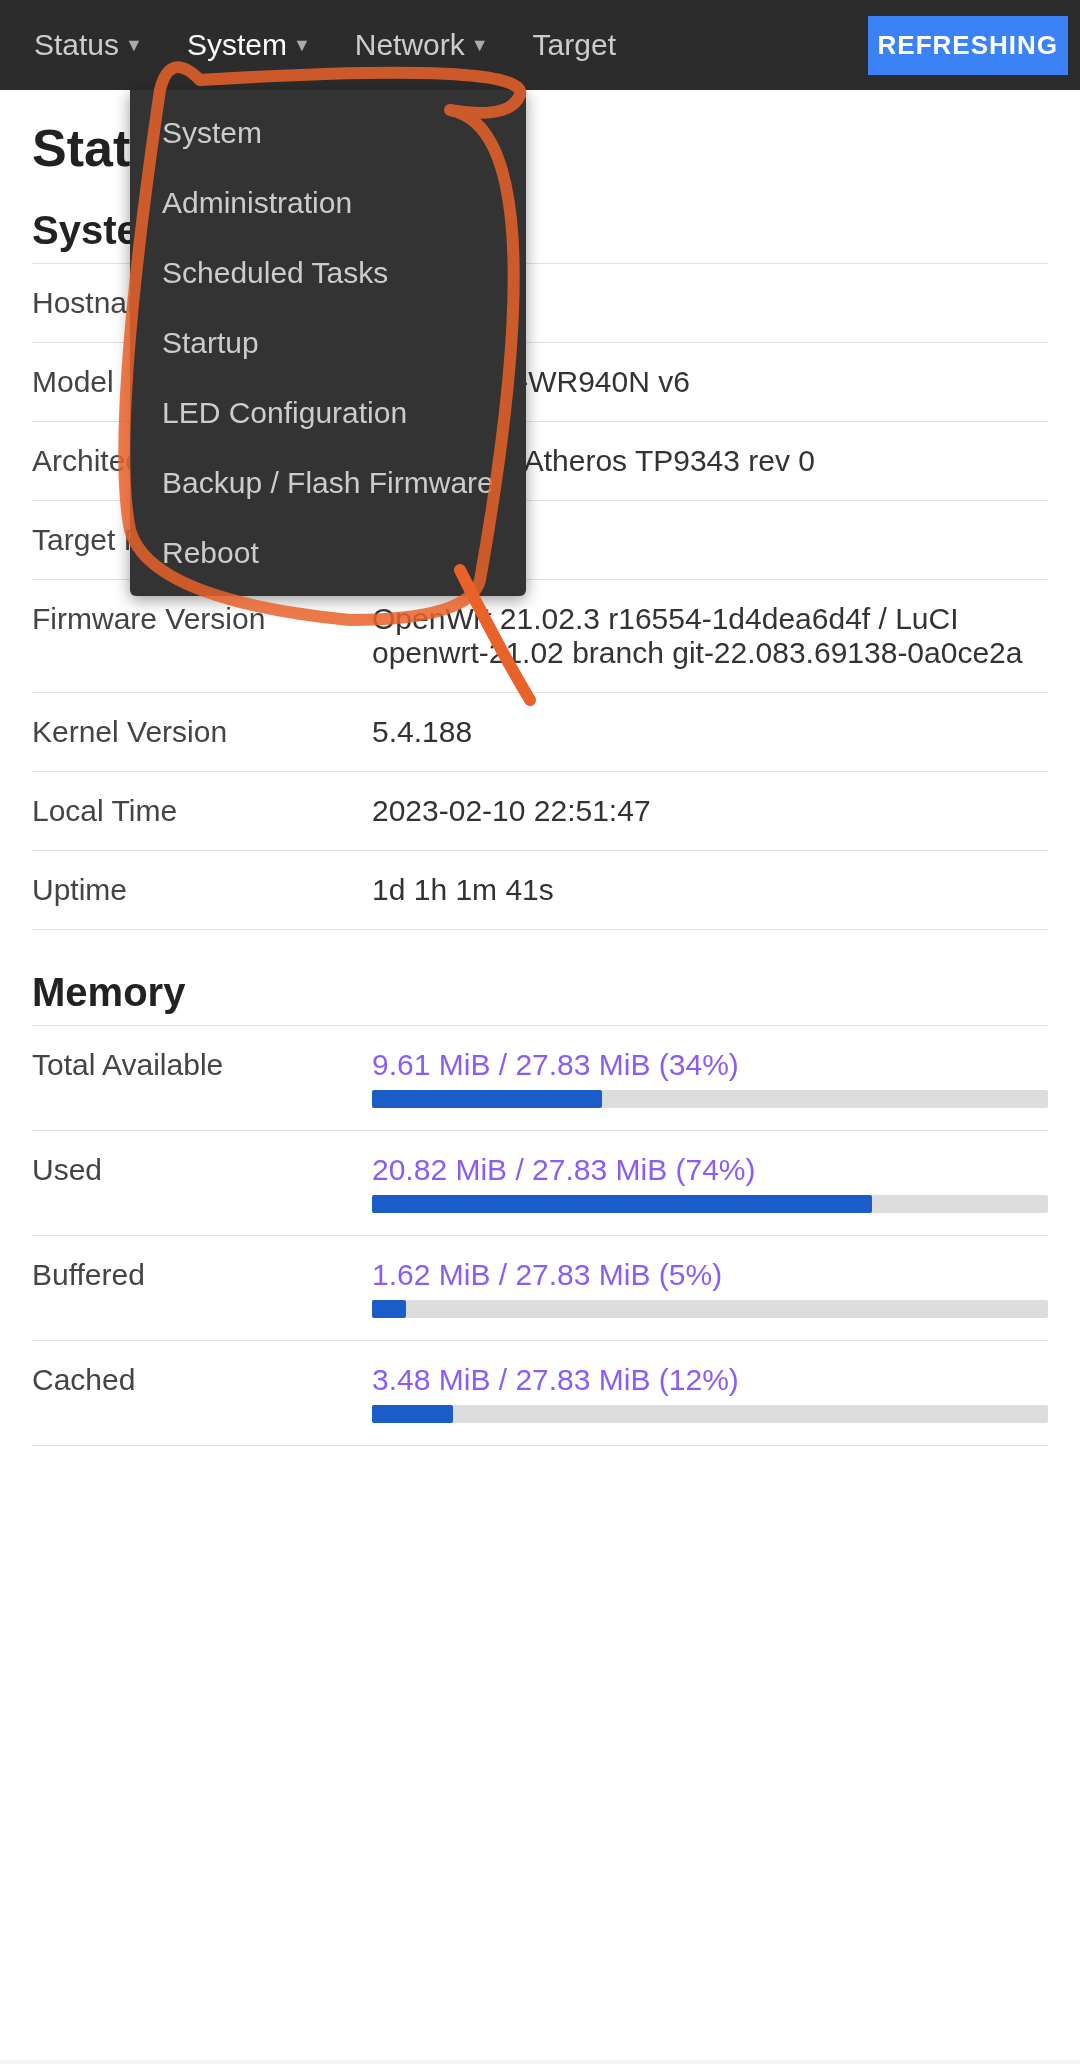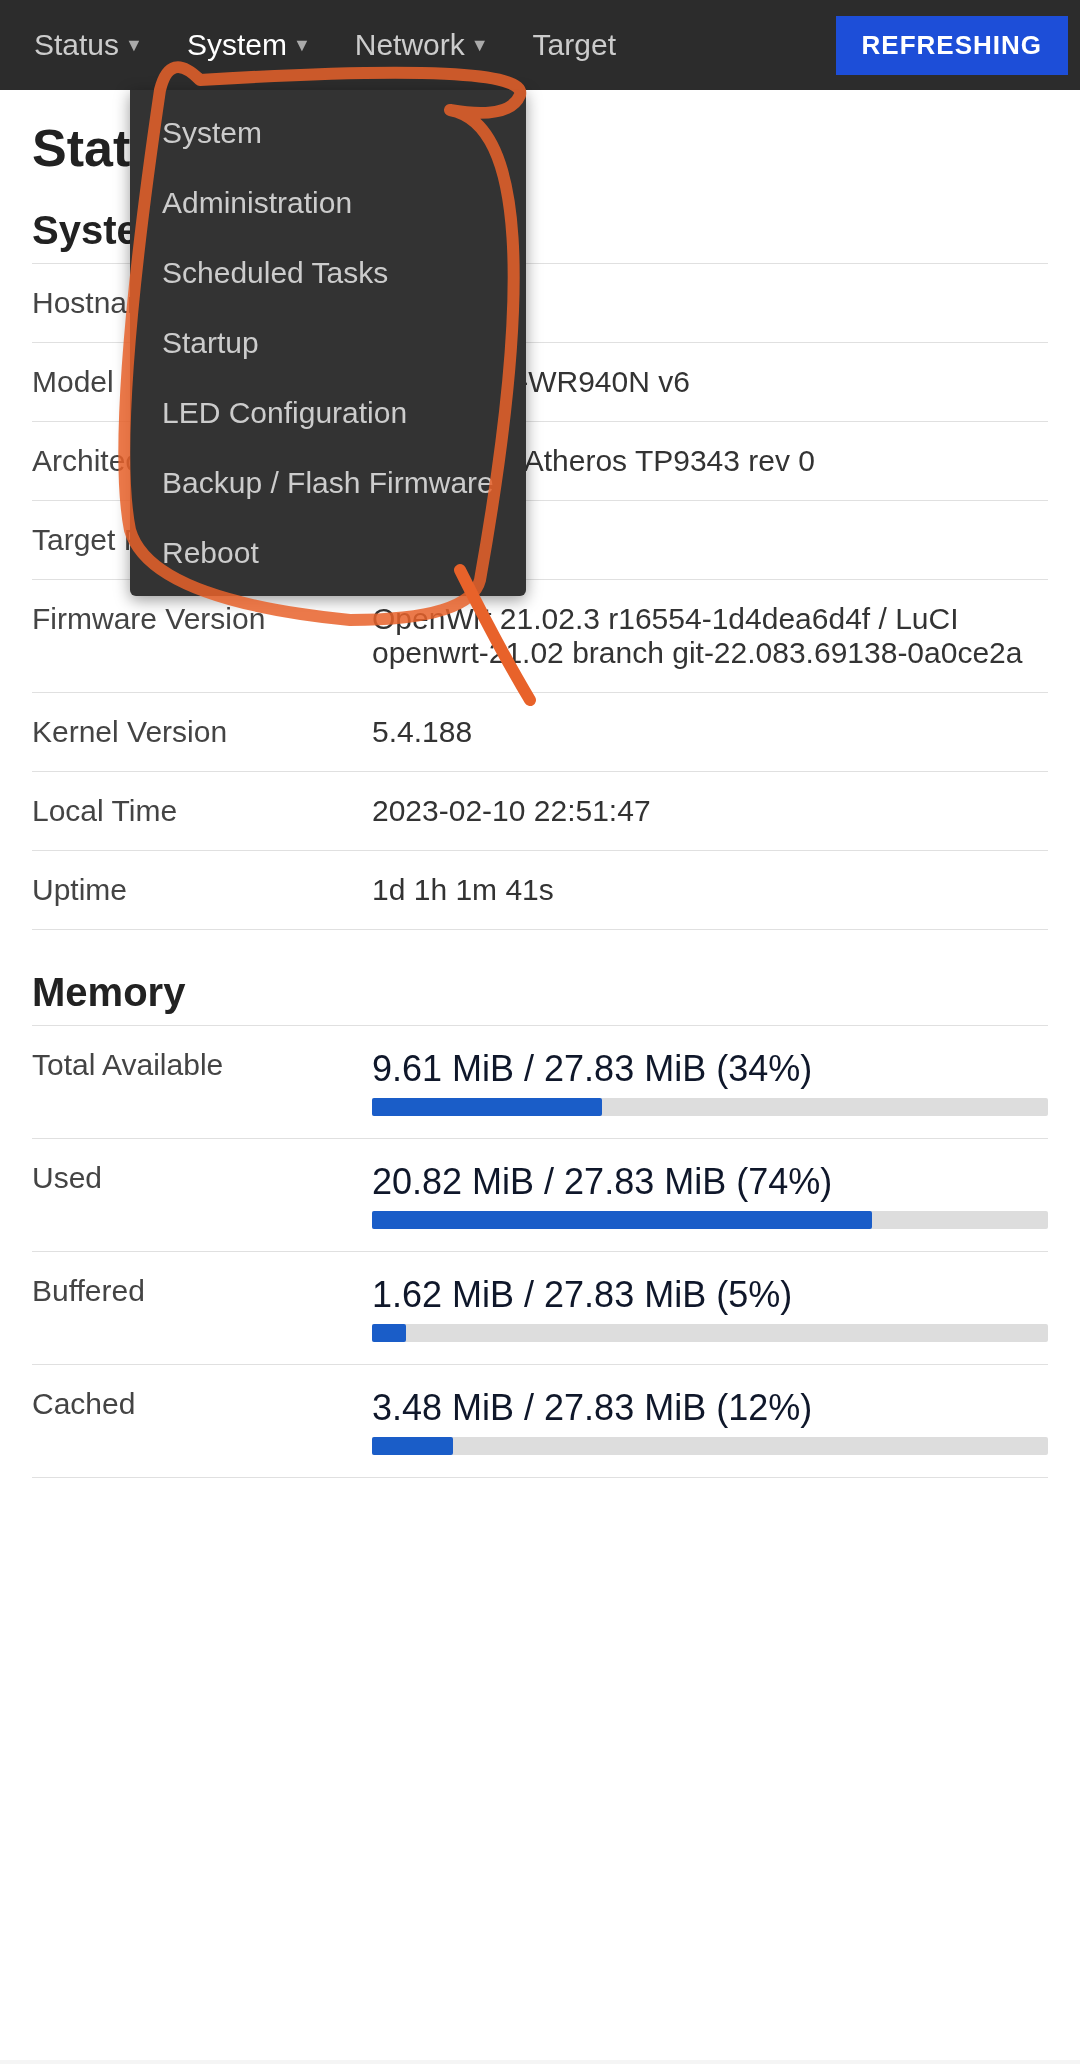--- a/index.html
+++ b/index.html
@@ -33,25 +33,25 @@
       white-space: nowrap;
     }
     .nav-item .arrow {
       font-size: 18px;
       margin-left: 6px;
       color: #aaa;
     }
     .nav-item.active { color: #fff; }
     .nav-spacer { flex: 1; }
     .btn-refreshing {
-      background: #1d4ed8;
+      background: #3b82f6;
       color: #fff;
       font-size: 26px;
       font-weight: bold;
-      padding: 14px 26px;
+      padding: 14px 10px;
       border: none;
       cursor: pointer;
       letter-spacing: 1px;
     }
 
     
     .dropdown-menu {
       position: absolute;
       top: 90px;
       left: 130px;
@@ -109,22 +109,22 @@
     }
     .info-table td:first-child {
       width: 340px;
       color: #444;
       font-weight: normal;
     }
     .info-table td:last-child {
       color: #333;
     }
     .progress-text {
-      font-size: 36px;
-      color: #0f172a;
+      font-size: 30px;
+      color: #8b5cf6;
       margin-bottom: 6px;
     }
     .progress-bar-bg {
       background: #ddd;
       height: 18px;
       border-radius: 2px;
       width: 100%;
       margin-top: 8px;
     }
     .progress-bar-fill {

